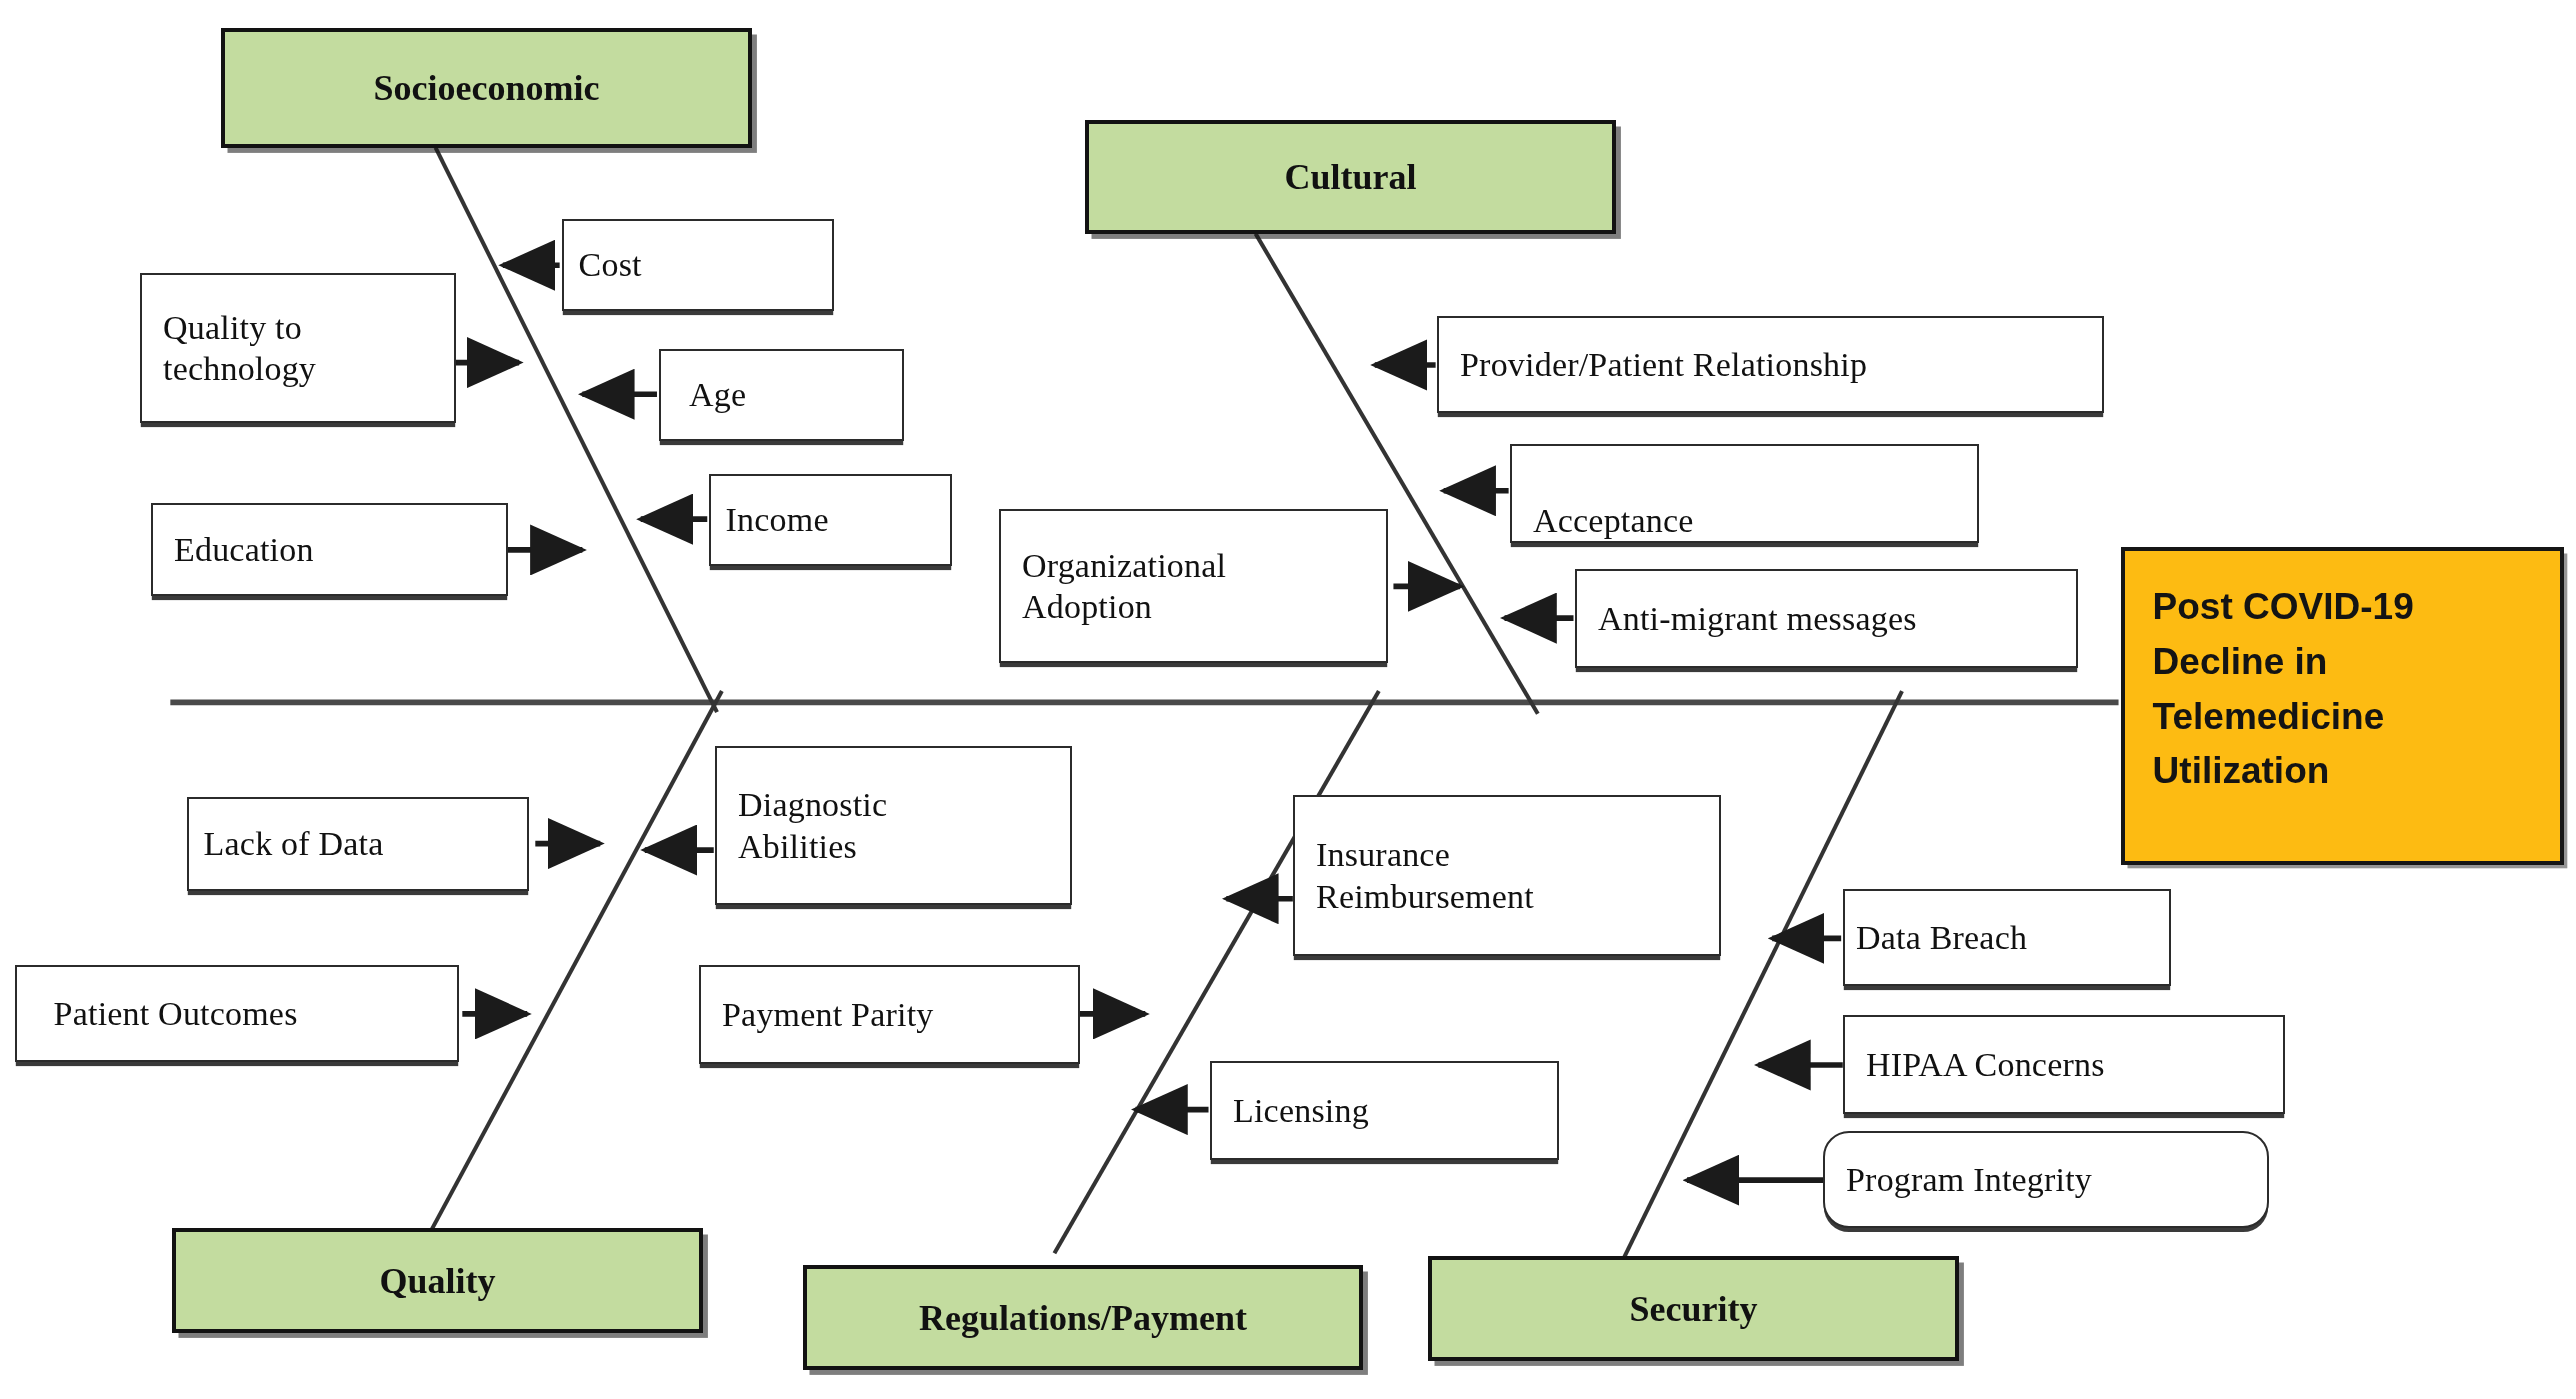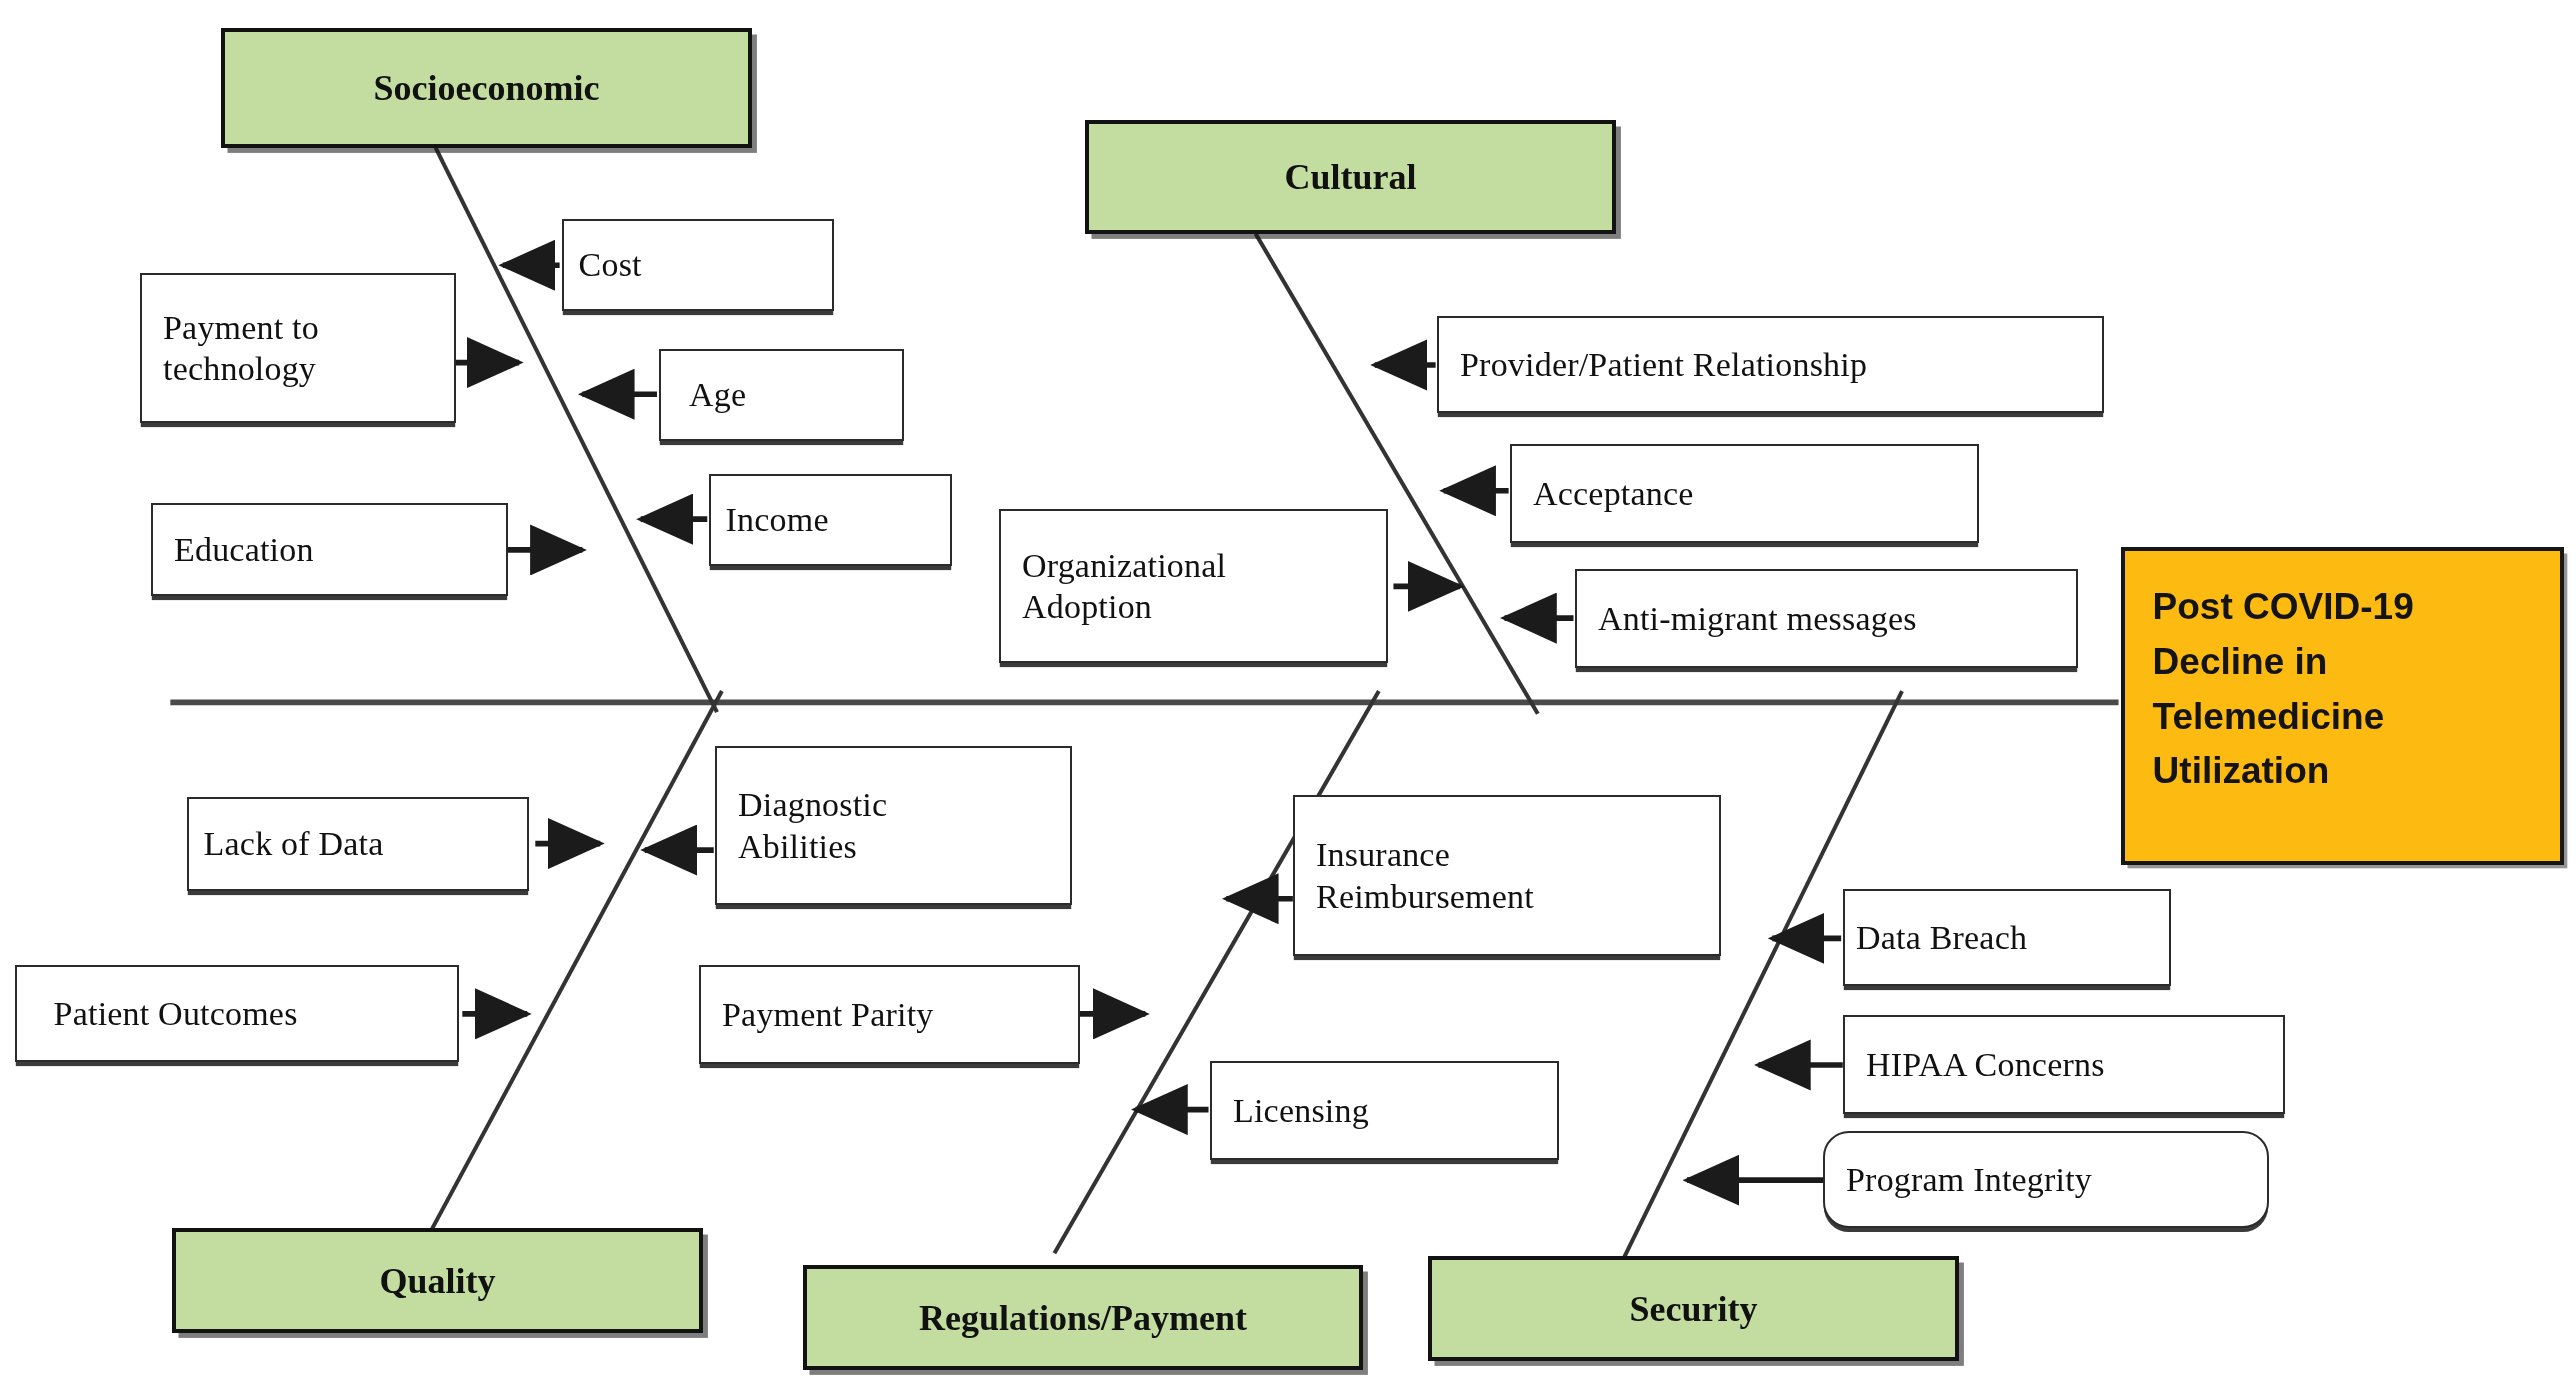--- a/index.html
+++ b/index.html
@@ -133,42 +133,42 @@
     <div>Telemedicine</div>
     <div>Utilization</div>
   </div>
 
   <div class="cbox center" style="left:562px;top:219px;width:272px;height:92px;">
     <span class="txt">Cost</span>
   </div>
 
   <div class="cbox two-line" style="left:140px;top:273px;width:316px;height:150px;">
     <span class="txt">
-      <span>Payment to</span><br>
+      <span>Quality to</span><br>
       <span>technology</span>
     </span>
   </div>
 
   <div class="cbox center" style="left:659px;top:349px;width:245px;height:92px;padding-left:28px;">
     <span class="txt">Age</span>
   </div>
 
   <div class="cbox center" style="left:709px;top:474px;width:243px;height:92px;">
     <span class="txt">Income</span>
   </div>
 
   <div class="cbox" style="left:151px;top:503px;width:357px;height:93px;">
     <span class="txt">Education</span>
   </div>
 
   <div class="cbox" style="left:1437px;top:316px;width:667px;height:97px;">
     <span class="txt">Provider/Patient Relationship</span>
   </div>
 
-  <div class="cbox" style="left:1510px;top:444px;width:469px;height:99px;">
+  <div class="cbox" style="left:1510px;top:444px;width:469px;height:99px;align-items:flex-end;">
     <span class="txt">Acceptance</span>
   </div>
 
   <div class="cbox two-line" style="left:999px;top:509px;width:389px;height:154px;">
     <span class="txt">
       <span>Organizational</span><br>
       <span>Adoption</span>
     </span>
   </div>
 

